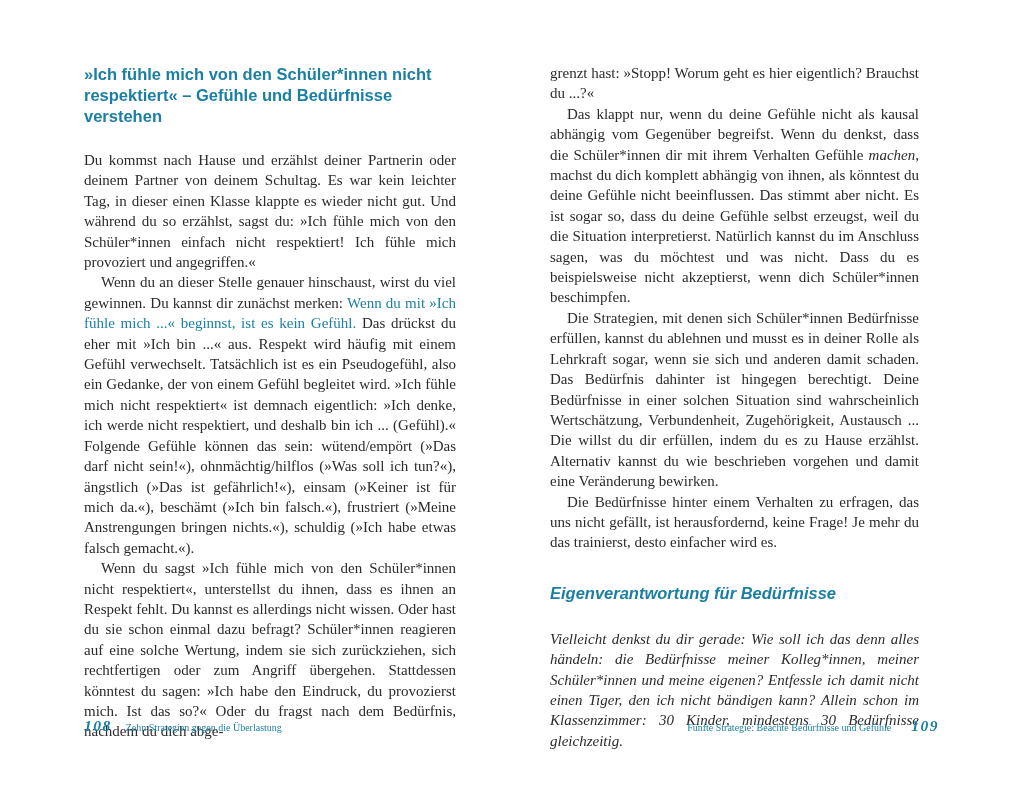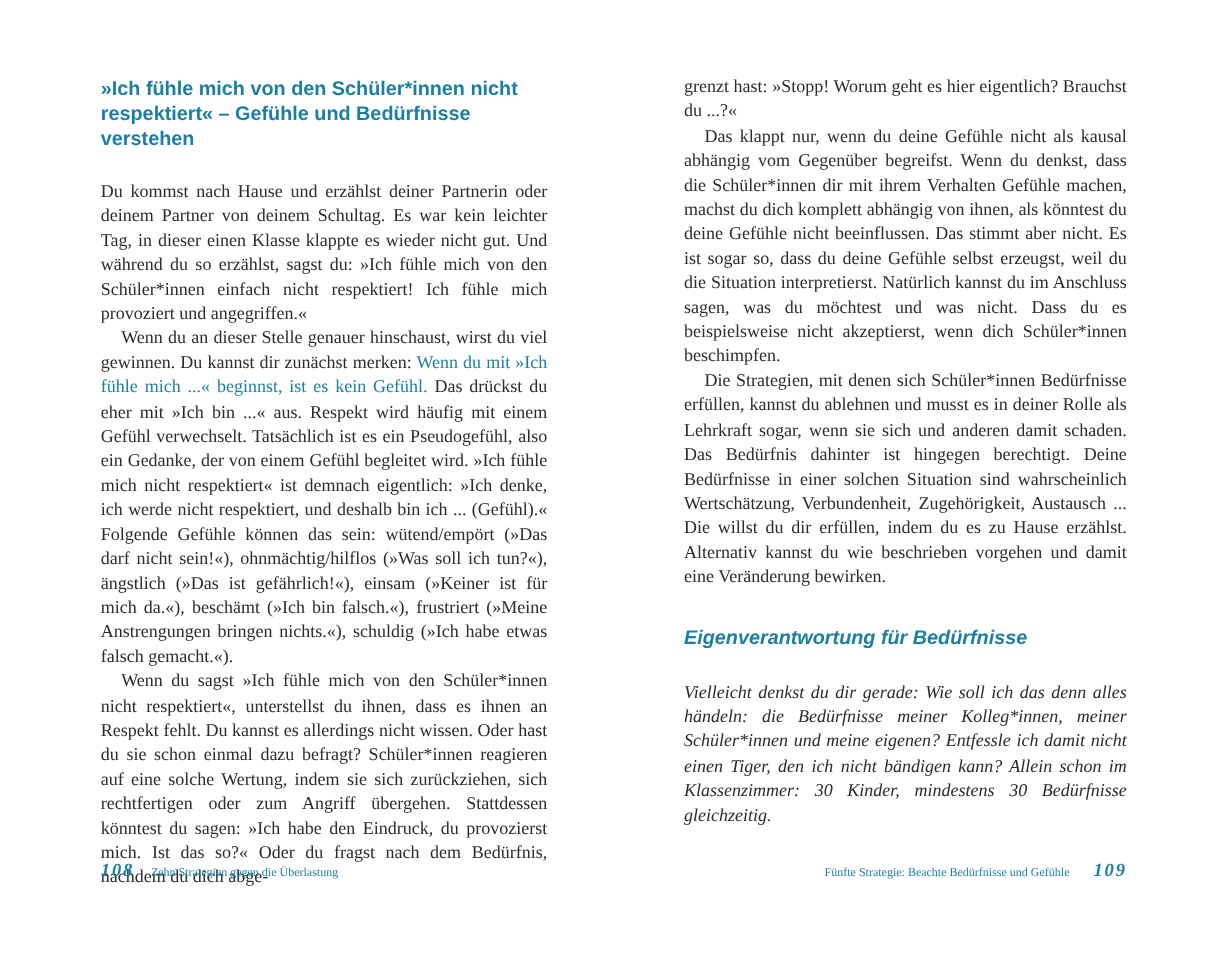--- a/index.html
+++ b/index.html
@@ -11,21 +11,21 @@
   .spread{
     position:relative;
     width:1020px;height:812px;
     background:var(--bg);
     font-family:"Liberation Serif", serif;
     color:var(--text);
     overflow:hidden;
   }
   .col{position:absolute;}
   .col-left{left:84px;top:64px;width:372px;}
-  .col-right{left:570px;top:63px;width:369px;}
+  .col-right{left:550px;top:63px;width:369px;}
 
   .section-heading{
     font-family:"Liberation Sans", sans-serif;
     font-weight:700;
     font-size:16.5px;
     line-height:21px;
     color:var(--accent);
     margin:0 0 23px 0;
     text-align:left;
   }
@@ -38,21 +38,21 @@
     margin:0;
     font-size:15px;
     line-height:20.4px;
     text-align:justify;
     hyphens:auto;
     -webkit-hyphens:auto;
   }
   .para.indent{text-indent:17px;}
   .para.italic{font-style:italic;margin-top:25px;}
   .bold-accent{font-weight:400;color:var(--accent);}
-  .italic{}
+  .italic{font-style:italic;}
 
   .footer{
     position:absolute;
     top:717px;
     font-size:13.5px;
     color:var(--accent);
     display:flex;
     align-items:baseline;
   }
   .footer-left{left:84px;}
@@ -79,20 +79,21 @@
         <p class="para indent"><span>Wenn du an dieser Stelle genauer hinschaust, wirst du viel gewinnen. Du kannst dir zunächst merken: </span><span class="bold-accent">Wenn du mit »Ich fühle mich ...« beginnst, ist es kein Gefühl.</span><span> Das drückst du eher mit »Ich bin ...« aus. Respekt wird häufig mit einem Gefühl verwechselt. Tatsächlich ist es ein Pseudogefühl, also ein Gedanke, der von einem Gefühl begleitet wird. »Ich fühle mich nicht respektiert« ist demnach eigentlich: »Ich denke, ich werde nicht respektiert, und deshalb bin ich ... (Gefühl).« Folgende Gefühle können das sein: wütend/empört (»Das darf nicht sein!«), ohnmächtig/hilflos (»Was soll ich tun?«), ängstlich (»Das ist gefährlich!«), einsam (»Keiner ist für mich da.«), beschämt (»Ich bin falsch.«), frustriert (»Meine Anstrengungen bringen nichts.«), schuldig (»Ich habe etwas falsch gemacht.«).</span></p>
         <p class="para indent"><span>Wenn du sagst »Ich fühle mich von den Schüler*innen nicht respektiert«, unterstellst du ihnen, dass es ihnen an Respekt fehlt. Du kannst es allerdings nicht wissen. Oder hast du sie schon einmal dazu befragt? Schüler*innen reagieren auf eine solche Wertung, indem sie sich zurückziehen, sich rechtfertigen oder zum Angriff übergehen. Stattdessen könntest du sagen: »Ich habe den Eindruck, du provozierst mich. Ist das so?« Oder du fragst nach dem Bedürfnis, nachdem du dich abge-</span></p>
       </div>
   </div>
 
   <div class="col col-right">
     <div>
         <p class="para"><span>grenzt hast: »Stopp! Worum geht es hier eigentlich? Brauchst du ...?«</span></p>
         <p class="para indent"><span>Das klappt nur, wenn du deine Gefühle nicht als kausal abhängig vom Gegenüber begreifst. Wenn du denkst, dass die Schüler*innen dir mit ihrem Verhalten Gefühle </span><span class="italic">machen</span><span>, machst du dich komplett abhängig von ihnen, als könntest du deine Gefühle nicht beeinflussen. Das stimmt aber nicht. Es ist sogar so, dass du deine Gefühle selbst erzeugst, weil du die Situation interpretierst. Natürlich kannst du im Anschluss sagen, was du möchtest und was nicht. Dass du es beispielsweise nicht akzeptierst, wenn dich Schüler*innen beschimpfen.</span></p>
         <p class="para indent"><span>Die Strategien, mit denen sich Schüler*innen Bedürfnisse erfüllen, kannst du ablehnen und musst es in deiner Rolle als Lehrkraft sogar, wenn sie sich und anderen damit schaden. Das Bedürfnis dahinter ist hingegen berechtigt. Deine Bedürfnisse in einer solchen Situation sind wahrscheinlich Wertschätzung, Verbundenheit, Zugehörigkeit, Austausch ... Die willst du dir erfüllen, indem du es zu Hause erzählst. Alternativ kannst du wie beschrieben vorgehen und damit eine Veränderung bewirken.</span></p>
+        <p class="para indent"><span>Die Bedürfnisse hinter einem Verhalten zu erfragen, das uns nicht gefällt, ist herausfordernd, keine Frage! Je mehr du das trainierst, desto einfacher wird es.</span></p>
       </div>
     <h2 class="section-heading mid">Eigenverantwortung für Bedürfnisse</h2>
     <div>
         <p class="para italic"><span>Vielleicht denkst du dir gerade: </span><span class="italic">Wie soll ich das denn alles händeln: die Bedürfnisse meiner Kolleg*innen, meiner Schüler*innen und meine eigenen? Entfessle ich damit nicht einen Tiger, den ich nicht bändigen kann?</span><span> Allein schon im Klassenzimmer: 30 Kinder, mindestens 30 Bedürfnisse gleichzeitig.</span></p>
       </div>
   </div>
 
   <div class="footer footer-left">
     <span class="page-num">108</span>
     <span class="footer-label">Zehn Strategien gegen die Überlastung</span>

